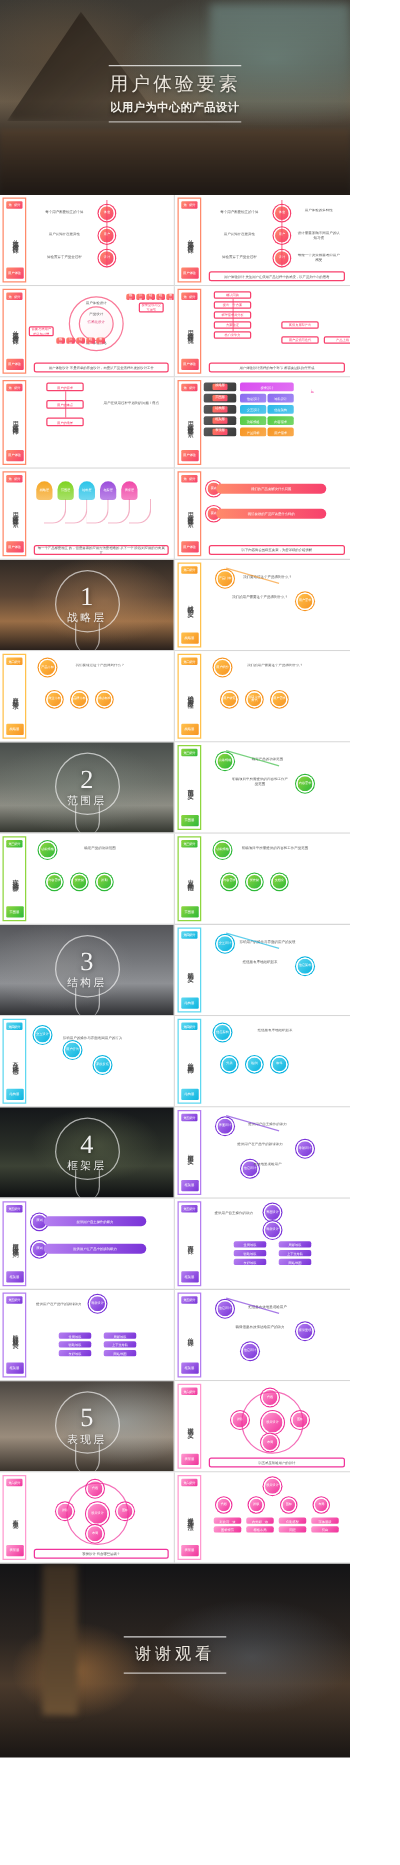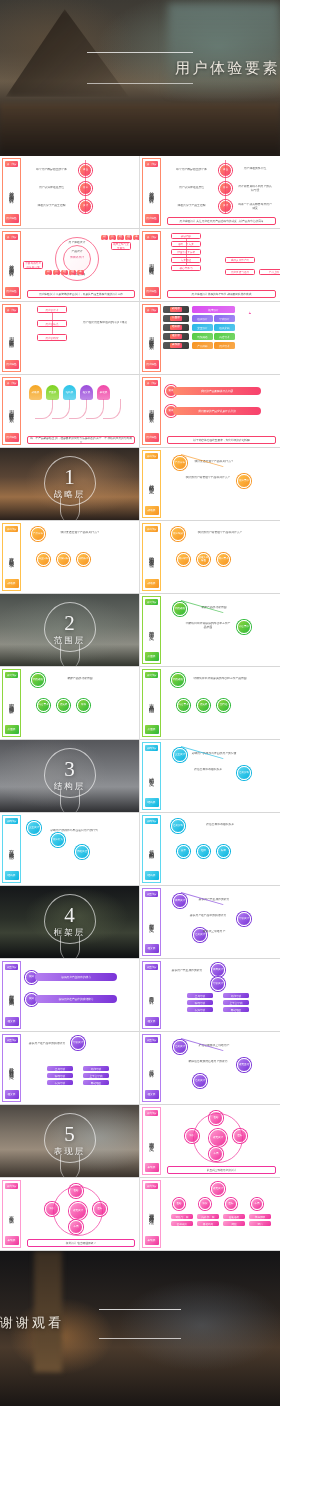--- a/index.html
+++ b/index.html
@@ -34,21 +34,21 @@
       linear-gradient(180deg, rgba(120,150,145,.55), rgba(60,80,80,.15));
     filter:blur(4px);
   }
   .cover-band{
     position:absolute; left:0; bottom:0; width:100%; height:34%;
     background:linear-gradient(180deg, rgba(90,66,44,.55), rgba(30,24,20,.9));
     filter:blur(2px);
   }
   .cover-txt{
     position:absolute; left:0; right:0; top:52px;
-    text-align:right; z-index:4;
+    text-align:center; z-index:4;
   }
   .cover-rule{ width:106px; height:1px; background:rgba(255,255,255,.75); margin:0 auto; }
   .cover-title{
     color:#ece7de; font-size:15px; letter-spacing:2.5px;
     font-family:"Liberation Serif", serif; line-height:22px; margin:4px 0 1px;
     text-shadow:0 1px 3px rgba(0,0,0,.55);
   }
   .cover-sub{
     color:#f4f1ea; font-size:9px; font-weight:bold; letter-spacing:.4px;
     line-height:13px; text-shadow:0 1px 3px rgba(0,0,0,.6);
@@ -188,21 +188,21 @@
     background:
       radial-gradient(ellipse 30% 40% at 22% 55%, rgba(210,140,70,.45), rgba(0,0,0,0) 62%),
       radial-gradient(ellipse 45% 45% at 72% 48%, rgba(110,130,150,.35), rgba(0,0,0,0) 66%),
       linear-gradient(180deg,#141416 0%,#2a2420 38%,#4a3a2c 62%,#1a1614 100%);
     overflow:hidden;
   }
   .ending:before{
     content:""; position:absolute; left:12%; top:0; width:10%; height:78%;
     background:linear-gradient(180deg,#3a2e22,#6b5134); filter:blur(2.5px);
   }
-  .ending-txt{ position:absolute; left:0; right:0; top:58px; text-align:left; z-index:3; }
+  .ending-txt{ position:absolute; left:0; right:0; top:58px; text-align:center; z-index:3; }
   .e-rule{ width:82px; height:1px; background:rgba(255,255,255,.8); margin:0 auto; }
   .e-cn{
     color:#efeae1; font-size:13px; letter-spacing:3px; line-height:20px;
     font-family:"Liberation Serif", serif; margin-top:3px;
     text-shadow:0 1px 4px rgba(0,0,0,.6);
   }
   .e-en{
     color:#fff; font-size:9px; font-weight:bold; letter-spacing:.6px; line-height:12px;
     text-shadow:0 1px 4px rgba(0,0,0,.6);
   }
@@ -232,20 +232,21 @@
 </head>
 <body>
 
 <div class="page">
 
   <div class="cover">
     <div class="cover-band"></div>
     <div class="cover-txt">
       <div class="cover-rule"></div>
       <div class="cover-title">用户体验要素</div>
+      <div class="cover-sub">以用户为中心的产品设计</div>
       <div class="cover-rule2"></div>
     </div>
   </div>
 
   <div class="grid" id="grid">
       <div class="slide" style="--c1: #ff8a6b; --c2: #f7416d;">
         <div class="vstrip">
           <div class="vtag">第一部分</div>
           <div class="vtitle">什么是用户体验设计</div>
           <div class="vbadge">用户体验</div>

